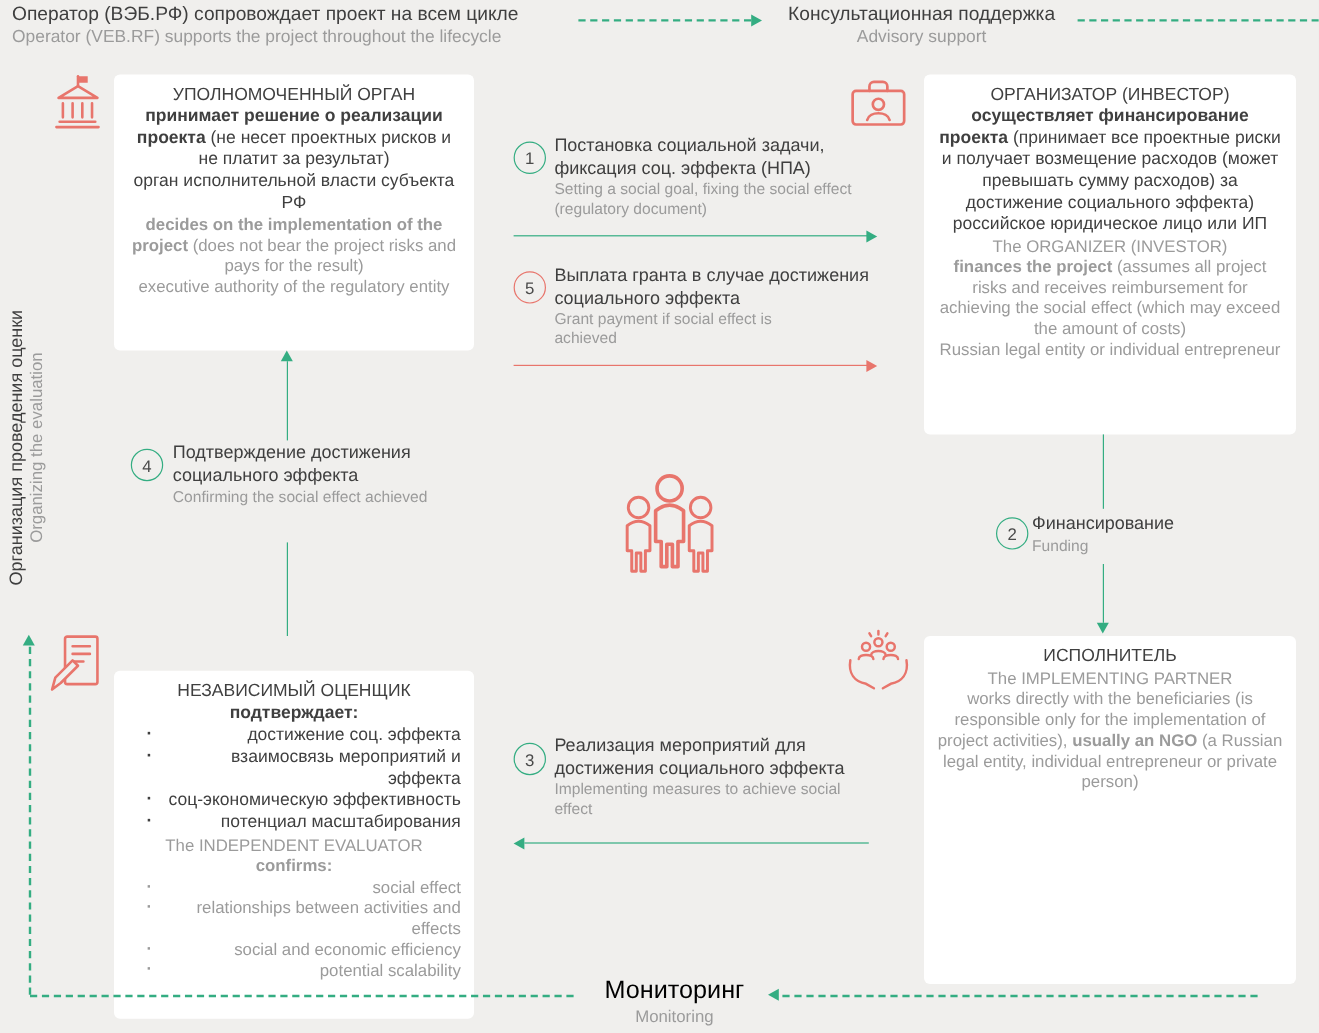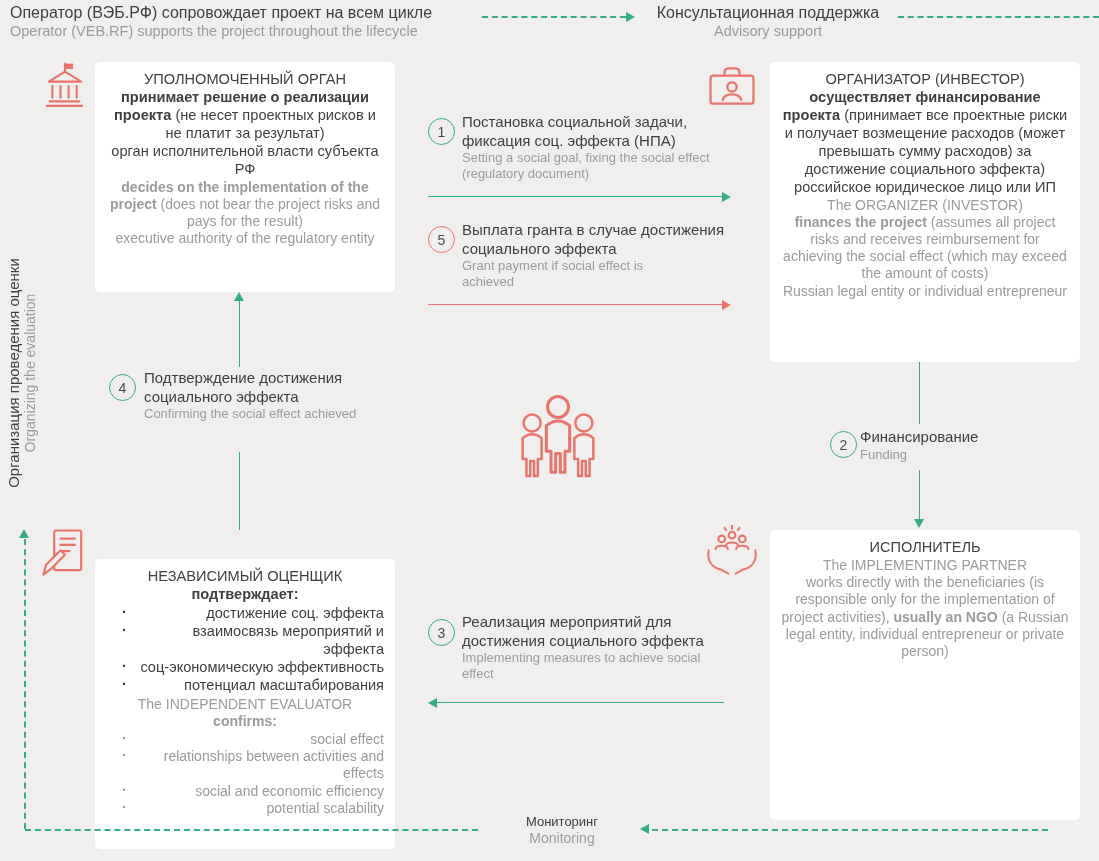--- a/index.html
+++ b/index.html
@@ -7,21 +7,21 @@
   .page { position:relative; width:1099px; height:861px; background:#f0efed; overflow:hidden; }
 
   
   .operator-label { position:absolute; left:10px; top:4px; }
   .operator-label .ru { font-size:16px; color:#3f3f3f; }
   .operator-label .en { font-size:14.5px; color:#9b9b9b; margin-top:1px; }
   .advisory-label { position:absolute; left:648px; top:4px; width:240px; text-align:center; }
   .advisory-label .ru { font-size:16px; color:#3f3f3f; }
   .advisory-label .en { font-size:14.5px; color:#9b9b9b; margin-top:1px; }
   .monitoring-label { position:absolute; left:482px; top:814px; width:160px; text-align:center; }
-  .monitoring-label .ru { font-size:13px; color:#404040; }
+  .monitoring-label .ru { font-size:21px; color:#000000; }
   .monitoring-label .en { font-size:14px; color:#9b9b9b; margin-top:1px; }
 
   
   .side-label { position:absolute; left:-125px; top:353px; width:300px; height:40px;
                 transform:rotate(-90deg); text-align:center; }
   .side-label .ru { font-size:15px; color:#3f3f3f; }
   .side-label .en { font-size:14px; color:#9b9b9b; }
 
   
   .box { position:absolute; background:#ffffff; border-radius:5px; padding:9px 11px;

